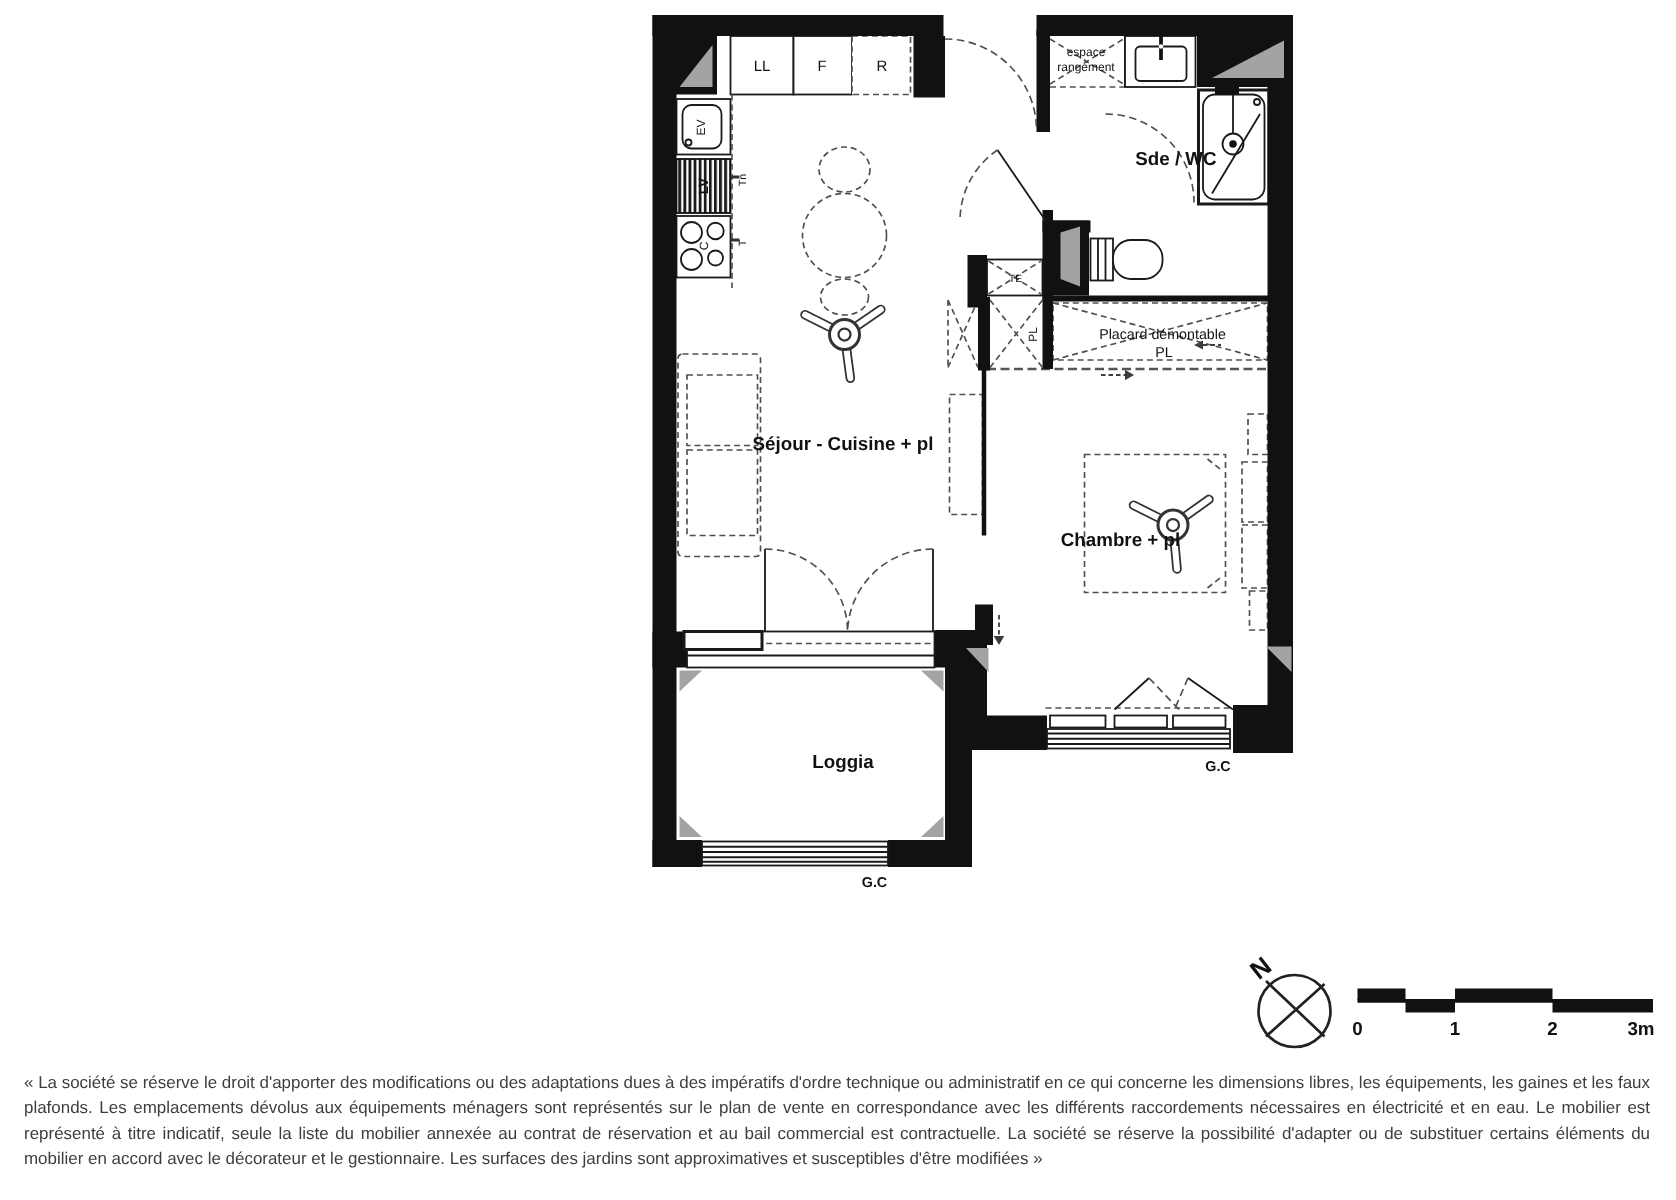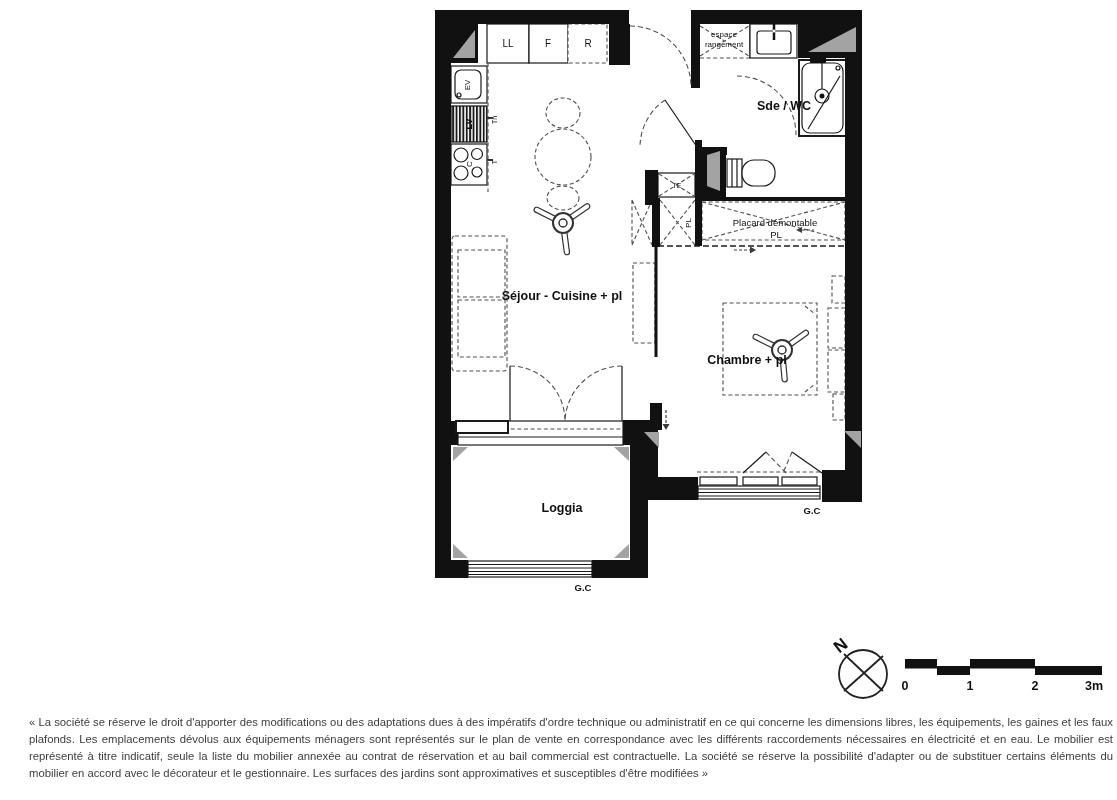--- a/index.html
+++ b/index.html
@@ -17,21 +17,21 @@
   .ahead{fill:#3c3c3c;stroke:none;}
   text{fill:#111111;}
   .room{font-size:12.5px;font-weight:bold;}
   .small{font-size:8px;}
   .tiny{font-size:7px;}
   .mid{font-size:9.5px;}
   .gc{font-size:9.5px;font-weight:bold;}
   .appl{font-size:10px;}
   .scalenum{font-size:12.5px;font-weight:bold;}
   .north{font-size:17px;font-weight:bold;}
-  #legal{position:absolute;left:29px;top:714px;width:1084px;font-size:11.3px;line-height:1.5;color:#3d3d3d;text-align:justify;}
+  #legal{position:absolute;left:16px;top:714px;width:1084px;font-size:11.3px;line-height:1.5;color:#3d3d3d;text-align:justify;}
 </style>
 </head>
 <body>
 
 <svg id="plan-svg" width="1117" height="800" viewBox="0 0 1117 800">
   <defs>
     <pattern id="hatchLV" patternUnits="userSpaceOnUse" width="3.4" height="6">
       <rect width="3.4" height="6" fill="#ffffff"></rect>
       <rect width="1.9" height="6" fill="#1a1a1a"></rect>
     </pattern>

